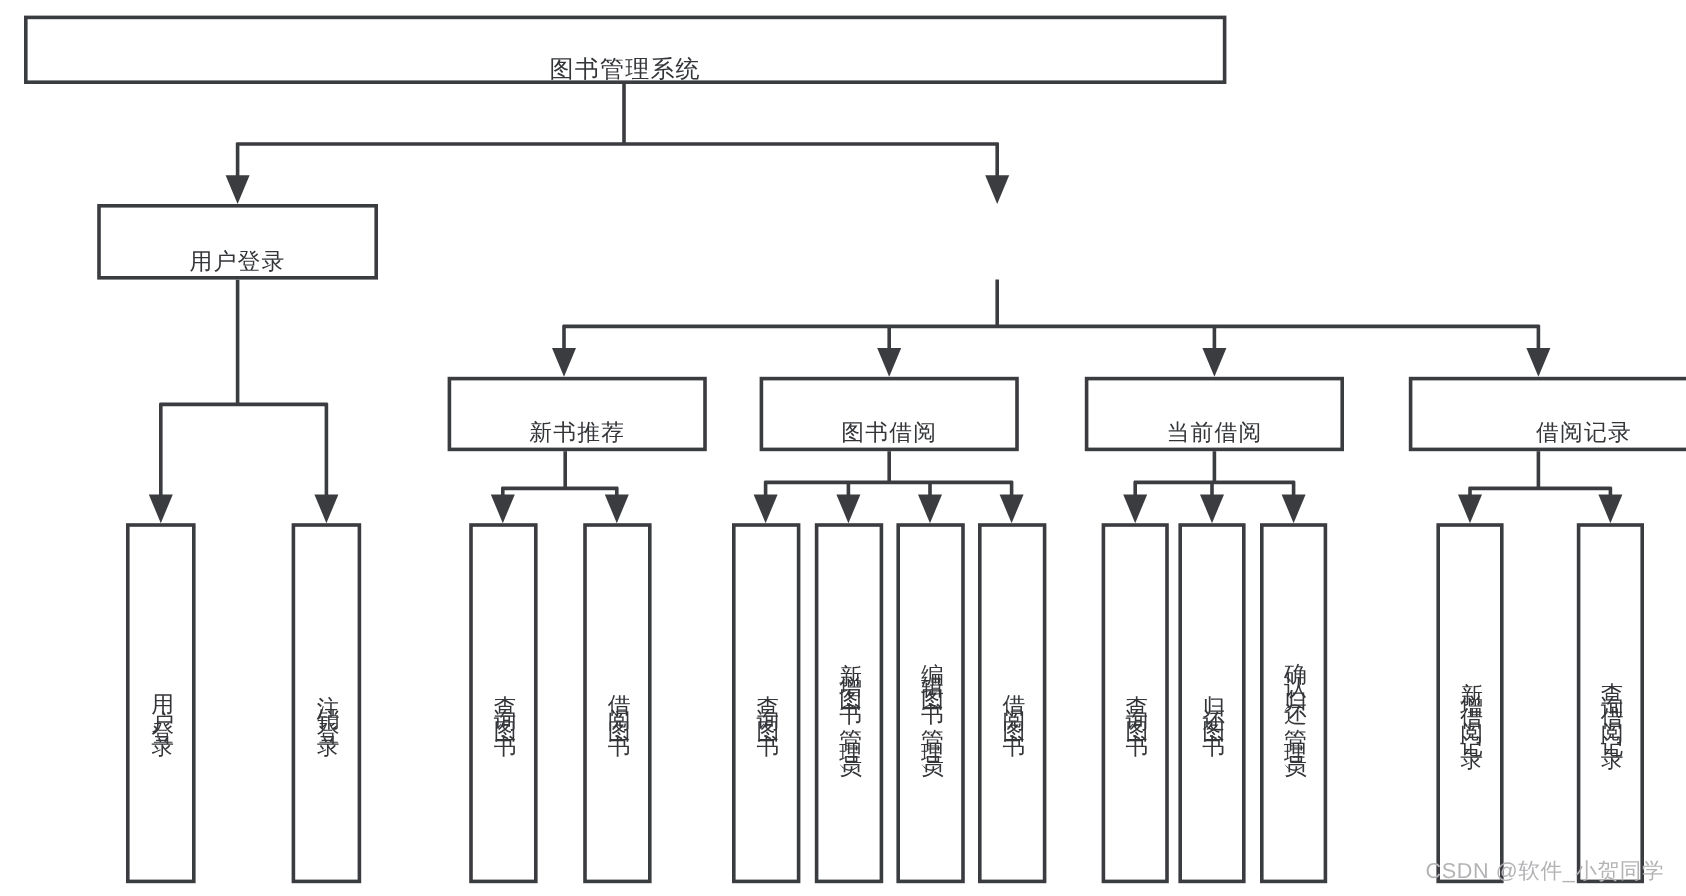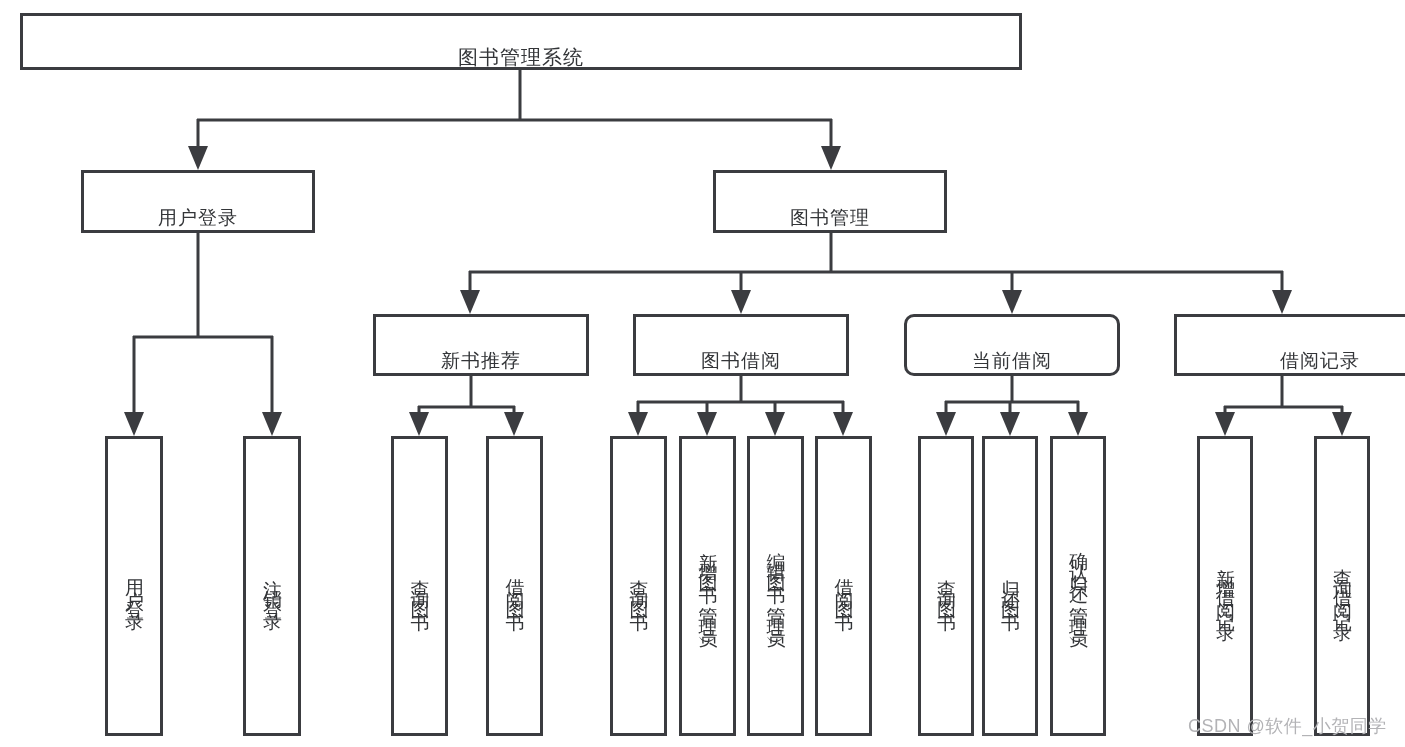--- a/index.html
+++ b/index.html
@@ -89,31 +89,28 @@
     </g>
   </svg>
 
   <div class="box root-box" style="left:20px;top:13px;width:1002px;height:57px;">
     <span class="hlabel">图书管理系统</span>
   </div>
 
   <div class="box" style="left:81px;top:170px;width:234px;height:63px;">
     <span class="hlabel">用户登录</span>
   </div>
-  <div class="box" style="left:713px;top:170px;width:234px;height:63px;">
-    <span class="hlabel">图书管理</span>
-  </div>
 
   <div class="box" style="left:373px;top:314px;width:216px;height:62px;">
     <span class="hlabel">新书推荐</span>
   </div>
   <div class="box" style="left:633px;top:314px;width:216px;height:62px;">
     <span class="hlabel">图书借阅</span>
   </div>
-  <div class="box" style="left:904px;top:314px;width:216px;height:62px;border-radius:10px;">
+  <div class="box" style="left:904px;top:314px;width:216px;height:62px;">
     <span class="hlabel">当前借阅</span>
   </div>
   <div class="box" style="left:1174px;top:314px;width:256px;height:62px;padding-left:36px;">
     <span class="hlabel">借阅记录</span>
   </div>
 
   <div class="box leaf" style="left:105px;top:436px;width:58px;height:300px;">用户登录</div>
   <div class="box leaf" style="left:243px;top:436px;width:58px;height:300px;">注销登录</div>
 
   <div class="box leaf" style="left:391px;top:436px;width:57px;height:300px;">查询图书</div>

